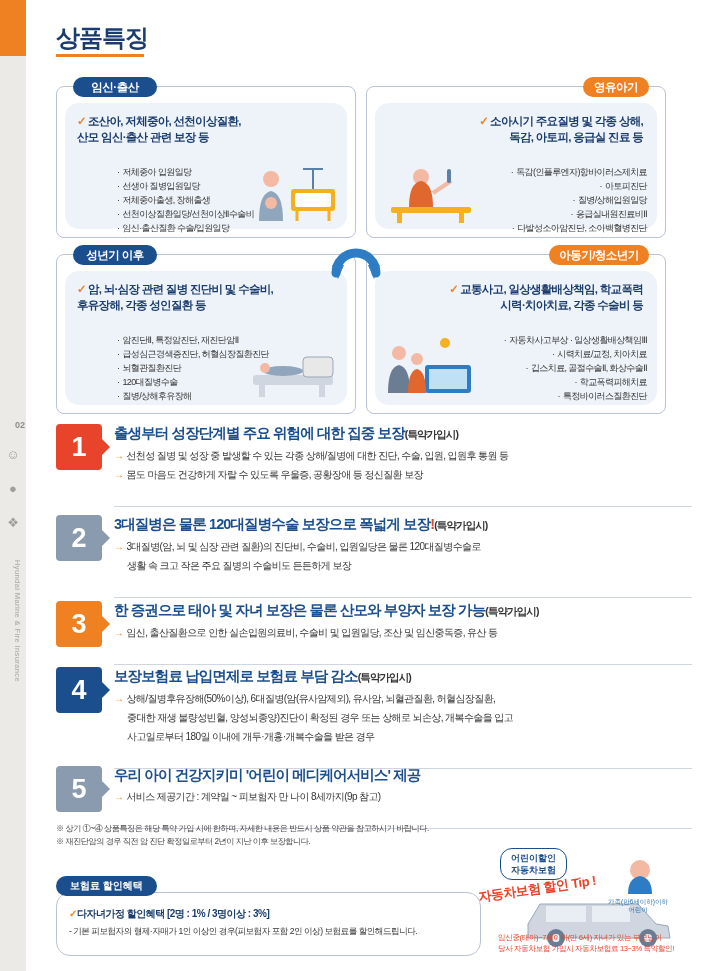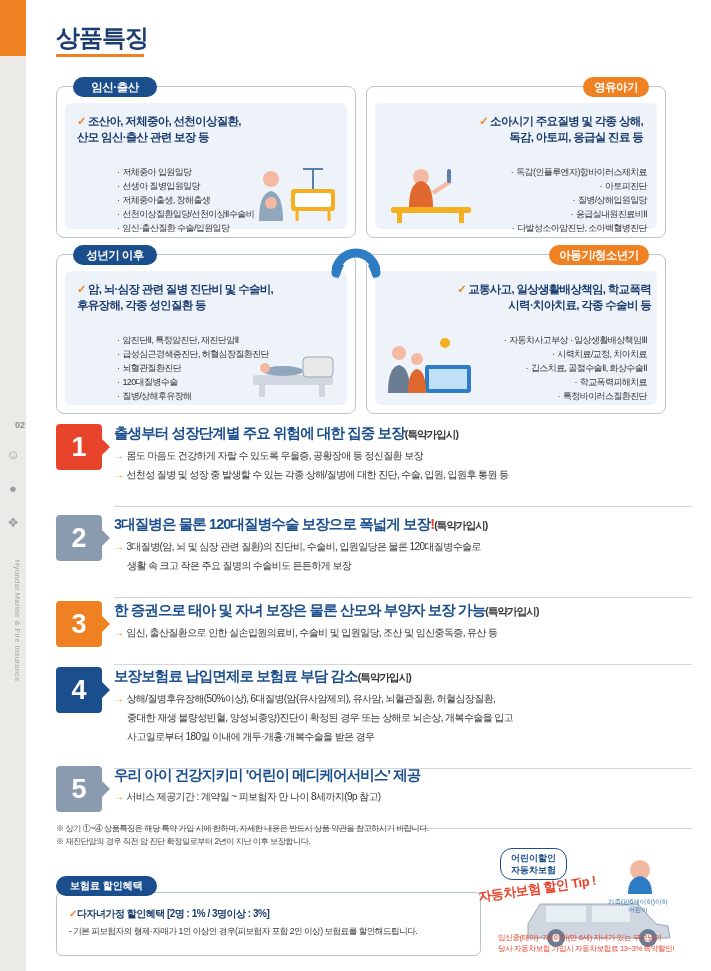--- a/index.html
+++ b/index.html
@@ -52,21 +52,21 @@
   }
   .quad-head {
     position: absolute;
     height: 20px; border-radius: 10px;
     color: #fff; font-size: 11.5px; font-weight: bold;
     display: flex; align-items: center; justify-content: center;
     letter-spacing: -0.5px;
   }
   .quad-inner {
     position: absolute; left: 8px; top: 16px; right: 8px; bottom: 8px;
-    background: #eef3f9; border-radius: 6px;
+    background: #eef3f9; border-radius: 14px;
   }
   .quad-lead {
     font-size: 11.5px; font-weight: bold; color: #1b3c6e;
     line-height: 16px; letter-spacing: -0.7px;
     padding: 10px 10px 4px 12px;
   }
   .quad-lead .chk { color: #f08122; font-weight: bold; margin-right: 2px; }
   .quad-list {
     font-size: 9px; color: #333; line-height: 14px; letter-spacing: -0.6px;
   }
@@ -119,21 +119,21 @@
   }
 
   
   .disc-head {
     position: absolute; left: 56px; top: 876px;
     background: #1b4e8c; color: #fff; border-radius: 10px;
     font-size: 10px; font-weight: bold; padding: 3px 14px;
   }
   .disc-box {
     position: absolute; left: 56px; top: 892px; width: 425px; height: 64px;
-    border: 1px solid #b9c4d4; border-radius: 6px; padding: 14px 10px 6px 12px;
+    border: 1px solid #b9c4d4; border-radius: 14px; padding: 14px 10px 6px 12px;
   }
   .disc-line1 { font-size: 10px; font-weight: bold; color: #1b3c6e; letter-spacing: -0.5px; }
   .disc-line1 .chk { color: #f08122; }
   .disc-line2 { font-size: 8.6px; color: #333; margin-top: 5px; letter-spacing: -0.5px; }
 
   
   .promo {
     position: absolute; left: 488px; top: 846px; width: 212px; height: 112px;
   }
   .promo-badge {
@@ -241,21 +241,21 @@
       <circle cx="22" cy="27" r="5" fill="#f3b9a2"></circle>
       <rect x="16" y="44" width="6" height="12" fill="#cfd6e0"></rect>
       <rect x="76" y="44" width="6" height="12" fill="#cfd6e0"></rect>
     </svg>
   </div>
   <div class="quad-head blue-hd" style="left:16px; top:-10px; width:84px;">성년기 이후</div>
 </div>
 
 <div class="quad" style="left:366px; top:254px; width:300px; height:160px;">
   <div class="quad-inner">
-    <div class="quad-lead" style="text-align:right; padding-right:6px;"><span class="chk">✓</span><span style="white-space:pre-line">교통사고, 일상생활배상책임, 학교폭력
+    <div class="quad-lead" style="text-align:right; padding-right:14px;"><span class="chk">✓</span><span style="white-space:pre-line">교통사고, 일상생활배상책임, 학교폭력
 시력·치아치료, 각종 수술비 등</span></div>
     <div class="quad-list" style="position:absolute; right:10px; top:62px; text-align:right;">
       <div>자동차사고부상  · 일상생활배상책임Ⅲ</div>
       <div>시력치료/교정, 치아치료</div>
       <div>깁스치료, 골절수술Ⅱ, 화상수술Ⅱ</div>
       <div>학교폭력피해치료</div>
       <div>특정바이러스질환진단</div>
     </div>
     <svg width="100" height="66" style="position:absolute; left:4px; bottom:4px;">
       <rect x="46" y="30" width="46" height="28" rx="3" fill="#2e7cc4"></rect>
@@ -275,22 +275,22 @@
   <polygon points="2,22 14,22 8,36" fill="#2e7cc4"></polygon>
   <polygon points="38,22 50,22 44,36" fill="#2e7cc4"></polygon>
 </svg>
 
 <div class="feat" style="top:424px;">
   <div class="feat-num" style="background:#e8442c; color:#e8442c;">
       <span style="color:#fff">1</span>
     </div>
   <div class="feat-body">
     <div class="feat-title"><span>출생부터 성장단계별 주요 위험에 대한 집중 보장</span><span class="tag">(특약가입시)</span></div>
+    <div class="feat-sub"><span class="arr">→</span><span>선천성 질병 및 성장 중 발생할 수 있는 각종 상해/질병에 대한 진단, 수술, 입원, 입원후 통원 등</span></div>
     <div class="feat-sub"><span class="arr">→</span><span>몸도 마음도 건강하게 자랄 수 있도록 우울증, 공황장애 등 정신질환 보장</span></div>
-    <div class="feat-sub"><span class="arr">→</span><span>선천성 질병 및 성장 중 발생할 수 있는 각종 상해/질병에 대한 진단, 수술, 입원, 입원후 통원 등</span></div>
   </div>
 </div>
 
 <div class="feat" style="top:515px;">
   <div class="feat-num" style="background:#8a9bb0; color:#8a9bb0;">
       <span style="color:#fff">2</span>
     </div>
   <div class="feat-body">
     <div class="feat-title"><span>3대질병은 물론 120대질병수술 보장으로 폭넓게 보장</span><span class="bang">!</span><span class="tag">(특약가입시)</span></div>
     <div class="feat-sub"><span class="arr">→</span><span>3대질병(암, 뇌 및 심장 관련 질환)의 진단비, 수술비, 입원일당은 물론 120대질병수술로</span></div>

